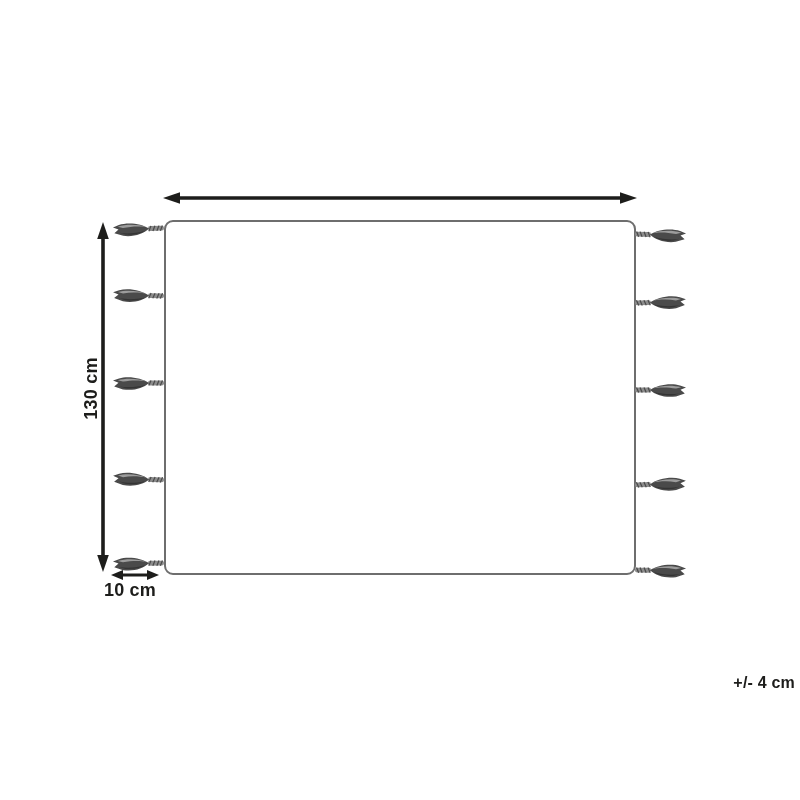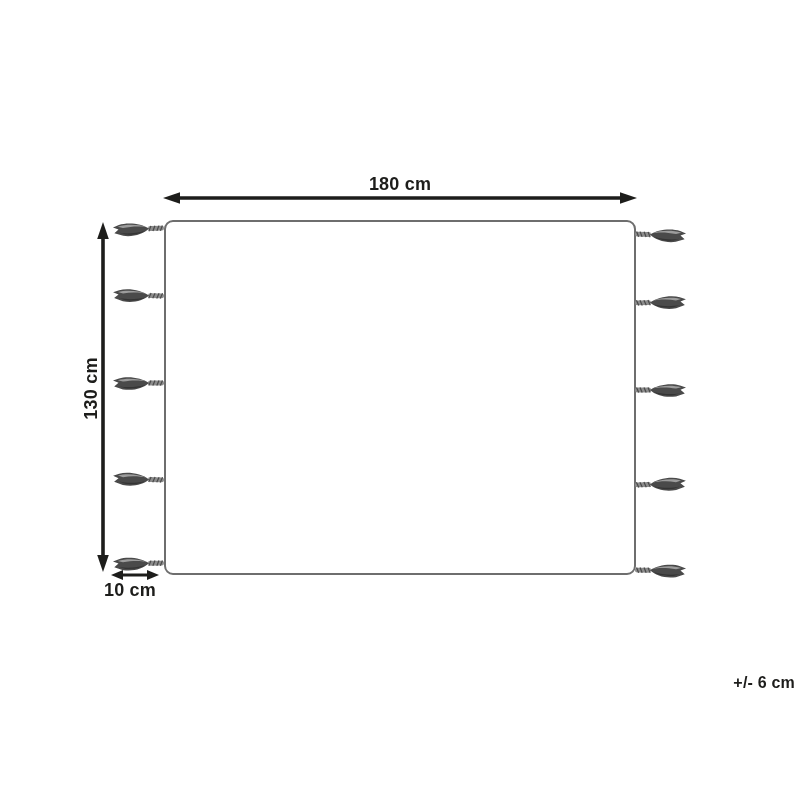--- a/index.html
+++ b/index.html
@@ -84,21 +84,20 @@
       <g id="tassel-shape">
         <rect class="t-cord" x="37" y="7.6" width="16" height="4.8" rx="2.2"></rect>
         <path class="t-braid" d="M40 7.4 l-2.2 5.2 M44 7.4 l-2.2 5.2 M48 7.4 l-2.2 5.2 M51.5 7.4 l-2.2 5.2"></path>
         <path class="t-body" d="M38 10 C31 4.8 17 2.6 8 5.4 L2 7.6 L7.5 9.8 L3.2 13.4 L12 16.4 C22.5 18 32 15.4 38 10 Z"></path>
         <path class="t-hi" d="M35.5 8.4 C27.5 5.4 15.5 4.6 6.8 7.2 L12 8.6 C20.5 6.9 29.5 7.2 35.5 8.4 Z"></path>
         <path class="t-sh" d="M34 12 C26 14.3 15.5 14.7 8.2 13.2 L14.5 15.2 C23 16 30.5 14.4 34 12 Z"></path>
       </g>
     </defs>
   </svg>
 
-  <div class="dim-label width">180 cm</div>
   <svg id="width-arrow" class="arrow" width="474" height="14" viewBox="0 0 474 14">
     <line class="arrow-line" x1="13" y1="7" x2="461" y2="7" stroke-width="3.6"></line>
     <polygon class="arrow-head" points="0,7 17,1.2 17,12.8"></polygon>
     <polygon class="arrow-head" points="474,7 457,1.2 457,12.8"></polygon>
   </svg>
 
   <div class="dim-label height">130 cm</div>
   <svg id="height-arrow" class="arrow" width="14" height="350" viewBox="0 0 14 350">
     <line class="arrow-line" x1="7" y1="13" x2="7" y2="337" stroke-width="3.6"></line>
     <polygon class="arrow-head" points="7,0 1.2,17 12.8,17"></polygon>
@@ -163,15 +162,15 @@
       </div>
   </div>
 
   <svg id="fringe-arrow" class="arrow" width="48" height="12" viewBox="0 0 48 12">
     <line class="arrow-line" x1="9" y1="6" x2="39" y2="6" stroke-width="3"></line>
     <polygon class="arrow-head" points="0,6 12,1 12,11"></polygon>
     <polygon class="arrow-head" points="48,6 36,1 36,11"></polygon>
   </svg>
   <div class="dim-label fringe">10 cm</div>
 
-  <div class="dim-label tolerance">+/- 6 cm</div>
+  <div class="dim-label tolerance">+/- 4 cm</div>
 
 </div>
 
 </body></html>

